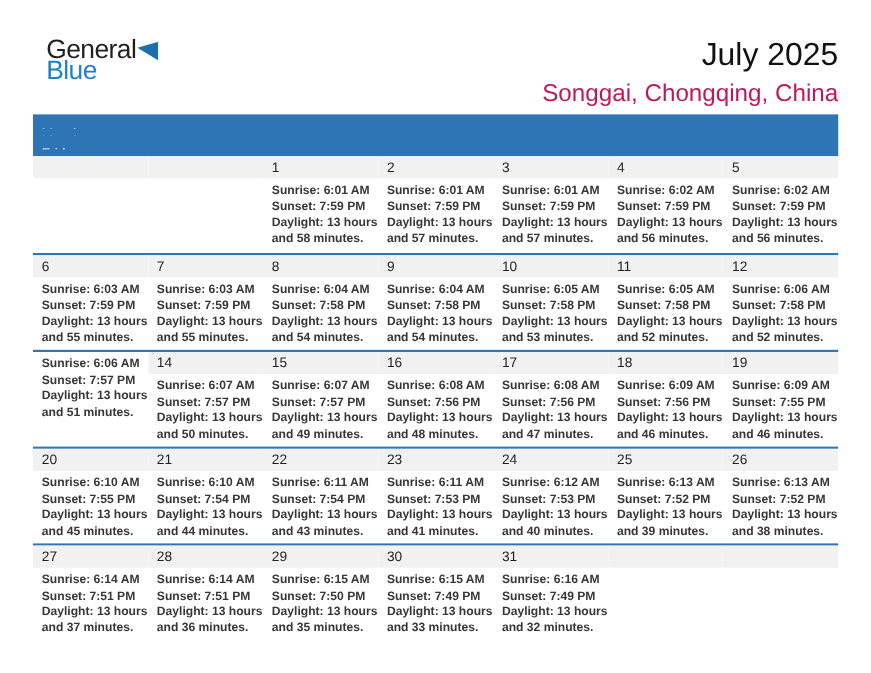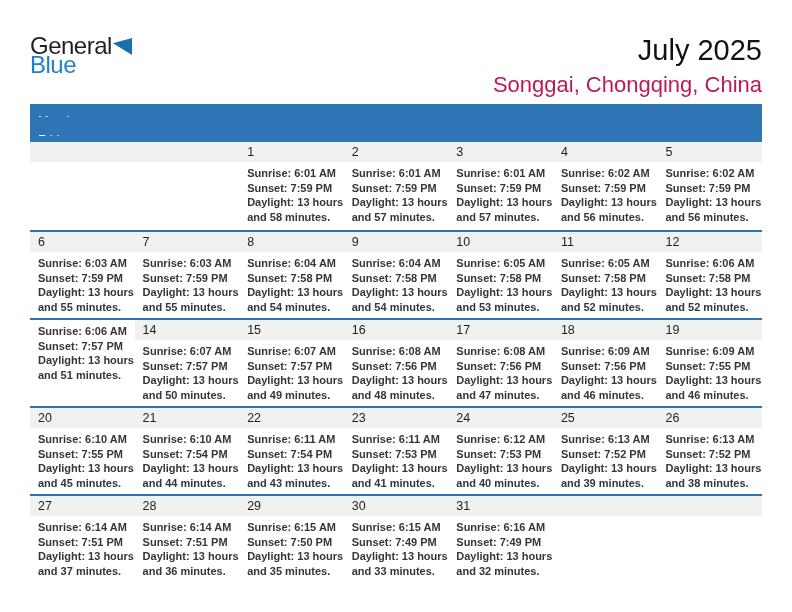--- a/index.html
+++ b/index.html
@@ -1,21 +1,21 @@
 <!DOCTYPE html>
 <html><head>
 <meta charset="utf-8">
 <style>
   html,body{margin:0;padding:0;}
   body{
     width:792px;height:612px;position:relative;background:#ffffff;
     font-family:"Liberation Sans",sans-serif;color:#1a1a1a;overflow:hidden;
   }
   
-  .logo{position:absolute;left:30px;top:34px;width:102px;}
+  .logo{position:absolute;left:42px;top:34px;width:102px;}
   .logo-line1{display:flex;align-items:flex-end;}
   .logo-general{font-size:24px;letter-spacing:-0.5px;color:#1f1f1f;line-height:24px;}
   .logo-tri{display:inline-block;width:30px;height:19px;background:#1b6fad;
     clip-path:polygon(0 28%,100% 0,100% 90%);margin-left:1px;margin-bottom:1px;}
   .logo-blue{font-size:24px;letter-spacing:-0.5px;color:#1d83c6;line-height:22px;
     text-align:left;margin-top:-4px;padding-right:14px;}
   
   .title-block{position:absolute;right:30px;top:34px;text-align:right;margin-left:16px;}
   .page-title{font-size:29px;line-height:32px;color:#111;}
   .page-subtitle{font-size:22px;line-height:20px;margin-top:9px;color:#be185d;}

